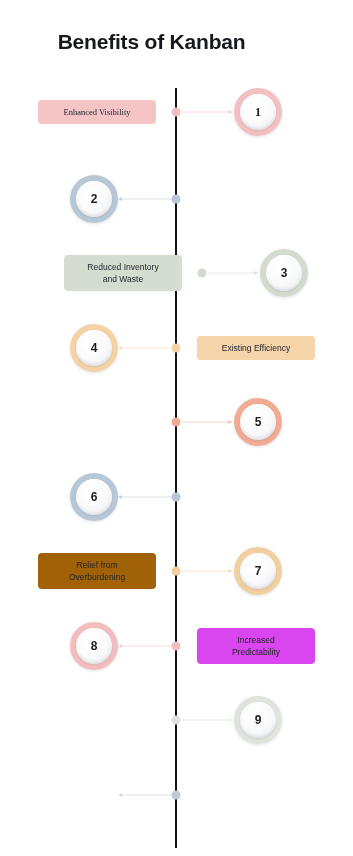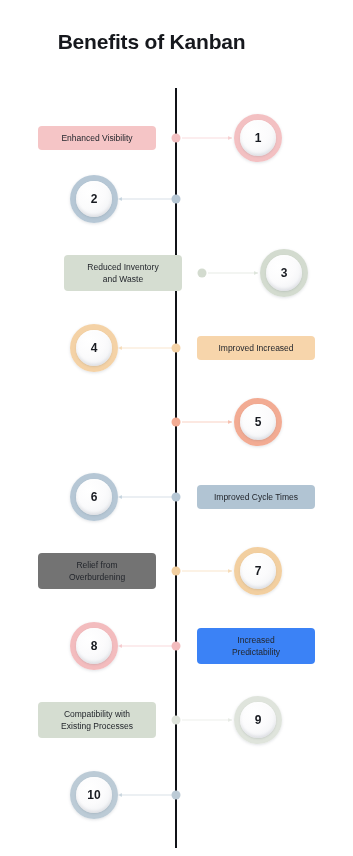--- a/index.html
+++ b/index.html
@@ -140,21 +140,21 @@
   }
 </style>
 </head>
 <body>
 
 <h1 id="page-title">Benefits of Kanban</h1>
 
 <div id="timeline-axis"></div>
 
 <div id="rows">
-    <div class="row" style="top: 102px;">
+    <div class="row" style="top: 76px; font-family: Liberation Serif, serif;">
       <div class="connector to-right" style="background: rgb(243, 192, 194);"></div>
       <div class="arrow to-right" style="color: rgb(243, 192, 194);"></div>
       <div class="dot" style="background: rgb(243, 192, 194);"></div>
       <div class="pill left" style="background: rgb(245, 197, 198);">
         <span>Enhanced Visibility</span>
       </div>
       <div class="medallion right" style="background: radial-gradient(circle, rgb(243, 192, 194) 0%, rgb(243, 192, 194) 100%); box-shadow: rgba(100, 110, 125, 0.2) 0px 1px 3px;">
         <div class="inner">1</div>
       </div>
     </div>
@@ -175,79 +175,70 @@
       </div>
       <div class="medallion right" style="background: radial-gradient(circle, rgb(211, 219, 207) 0%, rgb(211, 219, 207) 100%); box-shadow: rgba(100, 110, 125, 0.2) 0px 1px 3px;">
         <div class="inner">3</div>
       </div>
     </div>
     <div class="row" style="top: 311.5px;">
       <div class="connector to-left" style="background: rgb(244, 210, 166);"></div>
       <div class="arrow to-left" style="color: rgb(244, 210, 166);"></div>
       <div class="dot" style="background: rgb(244, 210, 166);"></div>
       <div class="pill right" style="background: rgb(247, 213, 171);">
-        <span>Improved Increased</span>
+        <span>Existing Efficiency</span>
       </div>
       <div class="medallion left" style="background: radial-gradient(circle, rgb(244, 210, 166) 0%, rgb(244, 210, 166) 100%); box-shadow: rgba(100, 110, 125, 0.2) 0px 1px 3px;">
         <div class="inner">4</div>
       </div>
     </div>
     <div class="row" style="top: 386px;">
       <div class="connector to-right" style="background: rgb(242, 171, 147);"></div>
       <div class="arrow to-right" style="color: rgb(242, 171, 147);"></div>
       <div class="dot" style="background: rgb(242, 171, 147);"></div>
       <div class="medallion right" style="background: radial-gradient(circle, rgb(242, 171, 147) 0%, rgb(242, 171, 147) 100%); box-shadow: rgba(100, 110, 125, 0.2) 0px 1px 3px;">
         <div class="inner">5</div>
       </div>
     </div>
     <div class="row" style="top: 460.5px;">
       <div class="connector to-left" style="background: rgb(182, 199, 213);"></div>
       <div class="arrow to-left" style="color: rgb(182, 199, 213);"></div>
       <div class="dot" style="background: rgb(182, 199, 213);"></div>
-      <div class="pill right" style="background: rgb(177, 196, 211);">
-        <span>Improved Cycle Times</span>
-      </div>
       <div class="medallion left" style="background: radial-gradient(circle, rgb(182, 199, 213) 0%, rgb(182, 199, 213) 100%); box-shadow: rgba(100, 110, 125, 0.2) 0px 1px 3px;">
         <div class="inner">6</div>
       </div>
     </div>
     <div class="row" style="top: 535px;">
       <div class="connector to-right" style="background: rgb(242, 207, 160);"></div>
       <div class="arrow to-right" style="color: rgb(242, 207, 160);"></div>
       <div class="dot" style="background: rgb(242, 207, 160);"></div>
-      <div class="pill left two-line" style="background: #737373;">
+      <div class="pill left two-line" style="background: #a16207;">
         <span>Relief from<br>Overburdening</span>
       </div>
       <div class="medallion right" style="background: radial-gradient(circle, rgb(242, 207, 160) 0%, rgb(242, 207, 160) 100%); box-shadow: rgba(100, 110, 125, 0.2) 0px 1px 3px;">
         <div class="inner">7</div>
       </div>
     </div>
     <div class="row" style="top: 609.5px;">
       <div class="connector to-left" style="background: rgb(243, 188, 190);"></div>
       <div class="arrow to-left" style="color: rgb(243, 188, 190);"></div>
       <div class="dot" style="background: rgb(243, 188, 190);"></div>
-      <div class="pill right two-line" style="background: #3b82f6;">
+      <div class="pill right two-line" style="background: #d946ef;">
         <span>Increased<br>Predictability</span>
       </div>
       <div class="medallion left" style="background: radial-gradient(circle, rgb(243, 188, 190) 0%, rgb(243, 188, 190) 100%); box-shadow: rgba(100, 110, 125, 0.2) 0px 1px 3px;">
         <div class="inner">8</div>
       </div>
     </div>
     <div class="row" style="top: 684px;">
       <div class="connector to-right" style="background: rgb(223, 228, 220);"></div>
       <div class="arrow to-right" style="color: rgb(223, 228, 220);"></div>
       <div class="dot" style="background: rgb(223, 228, 220);"></div>
-      <div class="pill left two-line" style="background: rgb(213, 221, 209);">
-        <span>Compatibility with<br>Existing Processes</span>
-      </div>
       <div class="medallion right" style="background: radial-gradient(circle, rgb(223, 228, 220) 0%, rgb(223, 228, 220) 100%); box-shadow: rgba(100, 110, 125, 0.2) 0px 1px 3px;">
         <div class="inner">9</div>
       </div>
     </div>
     <div class="row" style="top: 758.5px;">
       <div class="connector to-left" style="background: rgb(188, 203, 214);"></div>
       <div class="arrow to-left" style="color: rgb(188, 203, 214);"></div>
       <div class="dot" style="background: rgb(188, 203, 214);"></div>
-      <div class="medallion left" style="background: radial-gradient(circle, rgb(188, 203, 214) 0%, rgb(188, 203, 214) 100%); box-shadow: rgba(100, 110, 125, 0.2) 0px 1px 3px;">
-        <div class="inner">10</div>
-      </div>
     </div>
   </div>
 
 </body></html>

